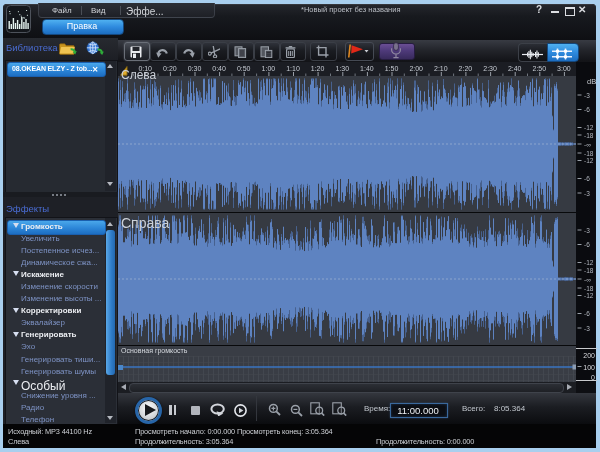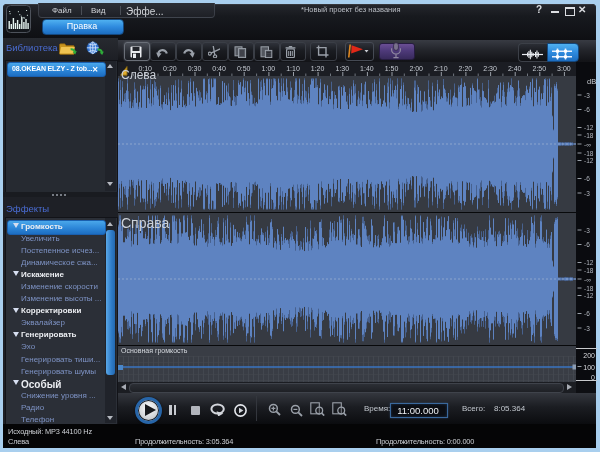--- a/index.html
+++ b/index.html
@@ -187,21 +187,21 @@
 <div class="a" style="left:21px;top:294px;font-size:8px;color:#7e93c5;white-space:nowrap">Изменение высоты ...</div>
 <div class="a" style="left:13px;top:308px;width:0;height:0;border-left:3.5px solid transparent;border-right:3.5px solid transparent;border-top:5px solid #d6def0"></div>
 <div class="a" style="left:21px;top:306px;font-size:8px;font-weight:bold;color:#eceef2;white-space:nowrap">Корректировки</div>
 <div class="a" style="left:21px;top:318px;font-size:8px;color:#7e93c5;white-space:nowrap">Эквалайзер</div>
 <div class="a" style="left:13px;top:332px;width:0;height:0;border-left:3.5px solid transparent;border-right:3.5px solid transparent;border-top:5px solid #d6def0"></div>
 <div class="a" style="left:21px;top:330px;font-size:8px;font-weight:bold;color:#eceef2;white-space:nowrap">Генерировать</div>
 <div class="a" style="left:21px;top:342px;font-size:8px;color:#7e93c5;white-space:nowrap">Эхо</div>
 <div class="a" style="left:21px;top:355px;font-size:8px;color:#7e93c5;white-space:nowrap">Генерировать тиши...</div>
 <div class="a" style="left:21px;top:367px;font-size:8px;color:#7e93c5;white-space:nowrap">Генерировать шумы</div>
 <div class="a" style="left:13px;top:380px;width:0;height:0;border-left:3.5px solid transparent;border-right:3.5px solid transparent;border-top:5px solid #d6def0"></div>
-<div class="a" style="left:21px;top:379px;font-size:10px;font-weight:bold;color:#eceef2;white-space:nowrap">Особый</div>
+<div class="a" style="left:21px;top:379px;font-size:12px;font-weight:normal;color:#eceef2;white-space:nowrap">Особый</div>
 <div class="a" style="left:21px;top:391px;font-size:8px;color:#7e93c5;white-space:nowrap">Снижение уровня ...</div>
 <div class="a" style="left:21px;top:403px;font-size:8px;color:#7e93c5;white-space:nowrap">Радио</div>
 <div class="a" style="left:21px;top:415px;font-size:8px;color:#7e93c5;white-space:nowrap">Телефон</div>
 <div class="a" style="left:118px;top:62px;width:478px;height:14px;background:#1b1d23"></div>
 <div class="a" style="left:118px;top:62px;width:479px;height:14px"><svg width="479" height="14" viewBox="0 0 479 14">
         <text x="27.2" y="9" font-size="7" fill="#c6cbd3" text-anchor="middle" font-family="Liberation Sans">0:10</text>
         <rect x="27.2" y="10" width="1" height="4" fill="#9aa0a8"></rect>
         <rect x="14.9" y="11.5" width="1" height="2.5" fill="#70767e"></rect>
         <text x="51.9" y="9" font-size="7" fill="#c6cbd3" text-anchor="middle" font-family="Liberation Sans">0:20</text>
         <rect x="51.9" y="10" width="1" height="4" fill="#9aa0a8"></rect>
@@ -370,14 +370,15 @@
         <path d="M11.7 11.1 L14.2 13.6" stroke="#9aa0a9" stroke-width="1.6"></path>
       </svg></div>
 <div class="a" style="left:364px;top:404px;font-size:8px;color:#c3c8cf">Время:</div>
 <div class="a" style="left:390px;top:403px;width:56px;height:13px;background:#0c0e13;border:1px solid #3a689c;box-shadow:0 0 2px rgba(70,130,200,0.4),inset 0 0 3px rgba(60,120,190,0.35)"></div>
 <div class="a" style="left:390px;top:405px;width:56px;text-align:center;font-size:9.5px;color:#eef1f5">11:00.000</div>
 <div class="a" style="left:462px;top:404px;font-size:8px;color:#c3c8cf">Всего:</div>
 <div class="a" style="left:494px;top:404px;font-size:8px;color:#c3c8cf">8:05.364</div>
 <div class="a" style="left:3px;top:424px;width:593px;height:24px;background:#050506"></div>
 <div class="a" style="left:8px;top:427px;font-size:7.4px;color:#cdd0d5;white-space:nowrap;letter-spacing:-0.15px">Исходный: MP3  44100 Hz</div>
 <div class="a" style="left:8px;top:437px;font-size:7.4px;color:#cdd0d5;white-space:nowrap;letter-spacing:-0.15px">Слева</div>
+<div class="a" style="left:135px;top:427px;font-size:7.4px;color:#cdd0d5;white-space:nowrap;letter-spacing:-0.15px">Просмотреть начало: 0:00.000  Просмотреть конец: 3:05.364</div>
 <div class="a" style="left:135px;top:437px;font-size:7.4px;color:#cdd0d5;white-space:nowrap;letter-spacing:-0.15px">Продолжительность: 3:05.364</div>
 <div class="a" style="left:376px;top:437px;font-size:7.4px;color:#cdd0d5;white-space:nowrap;letter-spacing:-0.15px">Продолжительность: 0:00.000</div>
 </div>
 </body></html>

